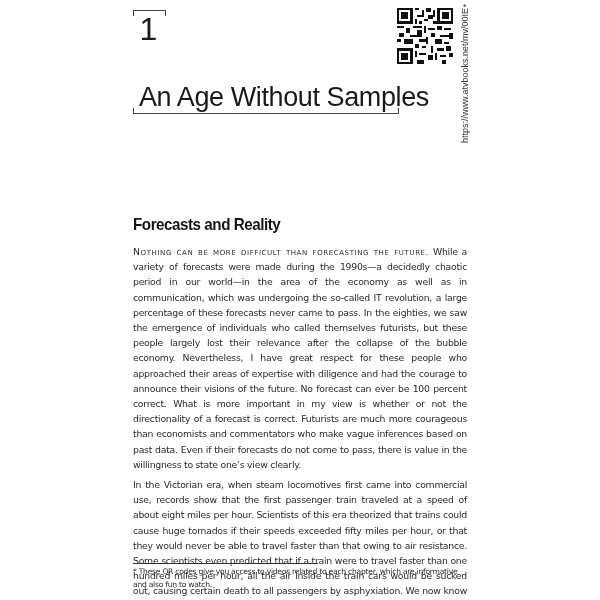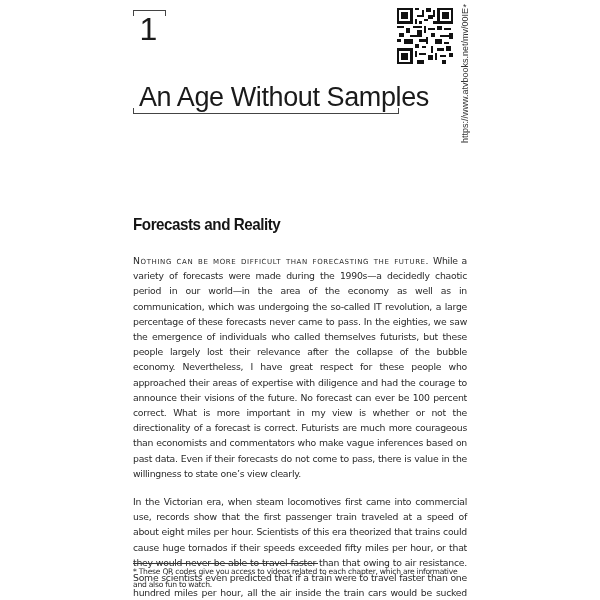--- a/index.html
+++ b/index.html
@@ -48,21 +48,21 @@
     .section-heading {
       position: absolute; left: 133px; top: 214px;
       font-family: "Liberation Sans", sans-serif; font-weight: bold; font-size: 16.5px; line-height: 20px;
       letter-spacing: -0.5px; color: #151515; transform: scaleX(0.92); transform-origin: 0 0; white-space: nowrap;
     }
     .body-text {
       position: absolute; left: 133px; top: 240px; width: 334px;
       font-family: "DejaVu Sans", sans-serif; font-size: 9.3px; line-height: 15.2px;
       color: #2a2a2a; letter-spacing: -0.25px;
     }
-    .body-text p { margin: 13px 0 5px 0; text-align: justify; text-align-last: left; }
+    .body-text p { margin: 4px 0 5px 0; text-align: justify; text-align-last: left; }
     .small-caps { font-variant: small-caps; letter-spacing: 0.6px; }
 
     .footnote-rule {
       position: absolute; left: 133px; top: 563px; width: 185px; height: 0; border-top: 1px solid #333;
     }
     .footnote {
       position: absolute; left: 133px; top: 566px; width: 334px;
       font-family: "DejaVu Sans", sans-serif; font-size: 7.6px; line-height: 12.5px; color: #2a2a2a; letter-spacing: -0.25px;
     }
   </style>

